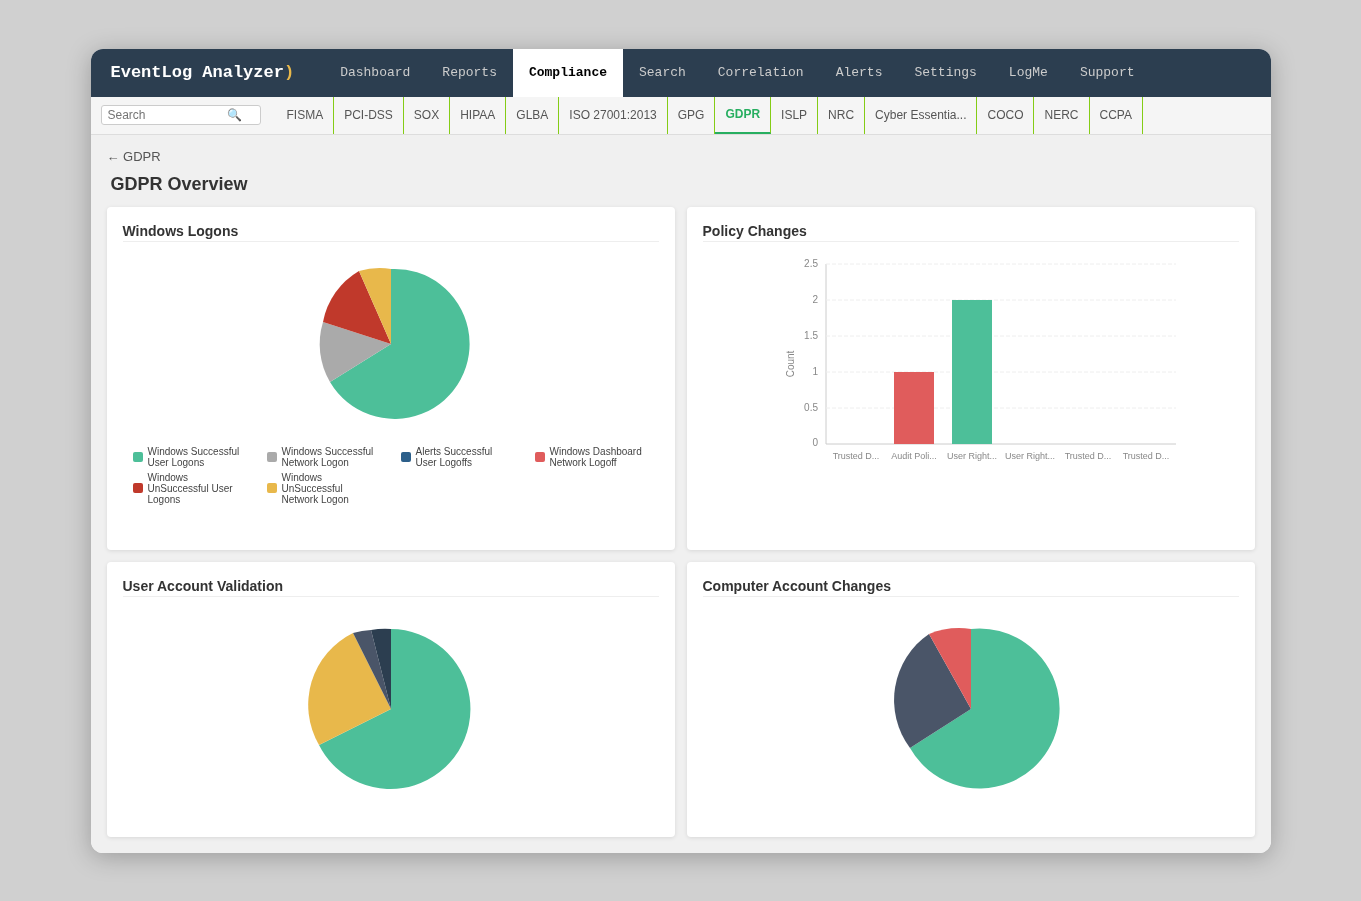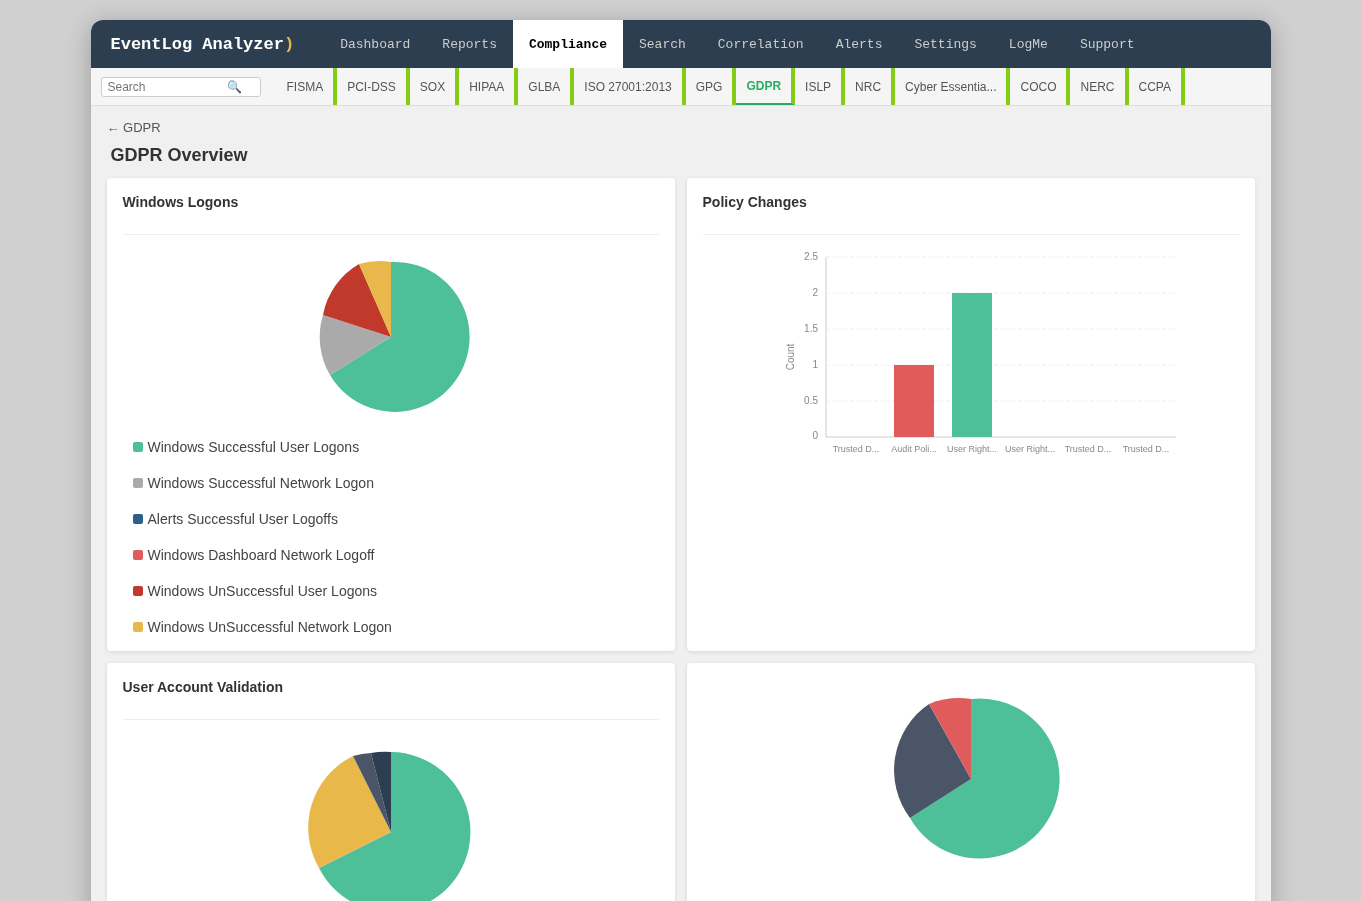--- a/index.html
+++ b/index.html
@@ -94,21 +94,21 @@
       height: 100%;
       gap: 0;
     }
     .sub-nav-item {
       color: #555;
       font-size: 12px;
       padding: 0 10px;
       display: flex;
       align-items: center;
       cursor: pointer;
-      border-right: 4px solid #84cc16;
+      border-right: 1px solid #84cc16;
       height: 100%;
     }
     .sub-nav-item.active {
       color: #27ae60;
       border-bottom: 2px solid #27ae60;
       font-weight: bold;
     }
     
     .content-area {
       background: #f0f0f0;
@@ -144,34 +144,34 @@
       border-radius: 4px;
       box-shadow: 0 1px 4px rgba(0,0,0,0.1);
       padding: 16px;
     }
     .card-title {
       font-size: 14px;
       font-weight: bold;
       color: #333;
       margin-bottom: 12px;
       border-bottom: 1px solid #eee;
-      padding-bottom: 24px;
+      padding-bottom: 2px;
     }
     
     .pie-container {
       display: flex;
       flex-direction: column;
       align-items: center;
     }
     .pie-svg { margin-bottom: 12px; }
     .legend {
       display: grid;
-      grid-template-columns: 1fr;
-      gap: 20px 20px;
-      font-size: 14px;
+      grid-template-columns: 1fr 1fr 1fr 1fr;
+      gap: 4px 20px;
+      font-size: 10px;
       color: #444;
       width: 100%;
       padding: 0 10px;
     }
     .legend-item {
       display: flex;
       align-items: center;
       gap: 5px;
     }
     .legend-dot {
@@ -338,20 +338,21 @@
             <path d="M100,100 L28,136 A80,80 0 0,1 62,24 Z" fill="#e8b84b"></path>
 
             <path d="M100,100 L62,24 A80,80 0 0,1 80,21 Z" fill="#4a5568"></path>
 
             <path d="M100,100 L80,21 A80,80 0 0,1 100,20 Z" fill="#2c3e50"></path>
           </svg>
         </div>
       </div>
 
       <div class="card">
+        <div class="card-title">Computer Account Changes</div>
         <div class="pie-container">
           <svg class="pie-svg" width="200" height="200" viewBox="0 0 200 200">
 
             <path d="M100,100 L100,20 A80,80 0 1,1 39,139 Z" fill="#4dbf99"></path>
 
             <path d="M100,100 L39,139 A80,80 0 0,1 58,25 Z" fill="#4a5568"></path>
 
             <path d="M100,100 L58,25 A80,80 0 0,1 100,20 Z" fill="#e05c5c"></path>
           </svg>
         </div>

